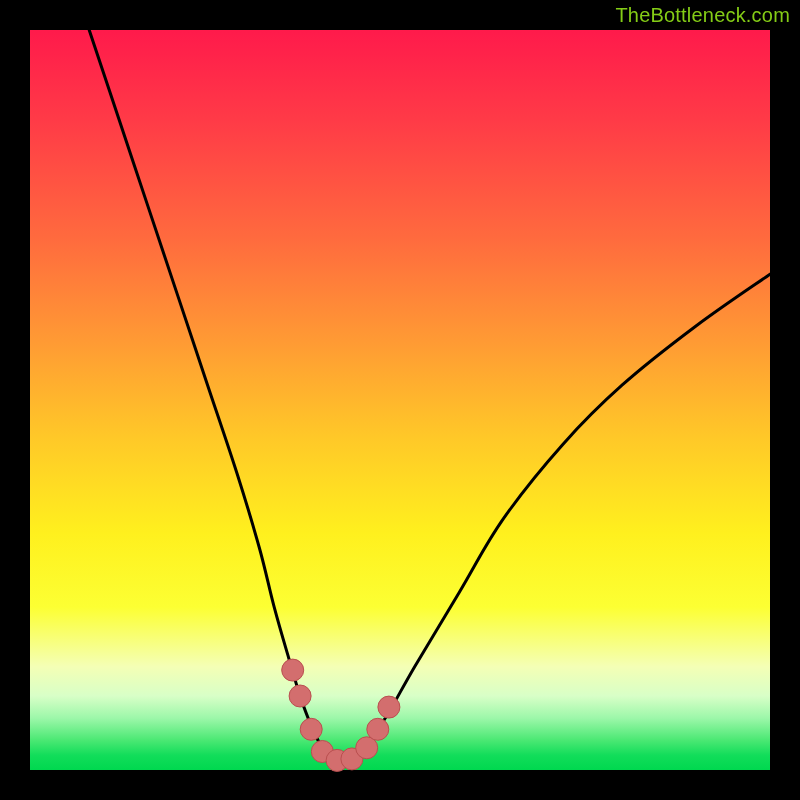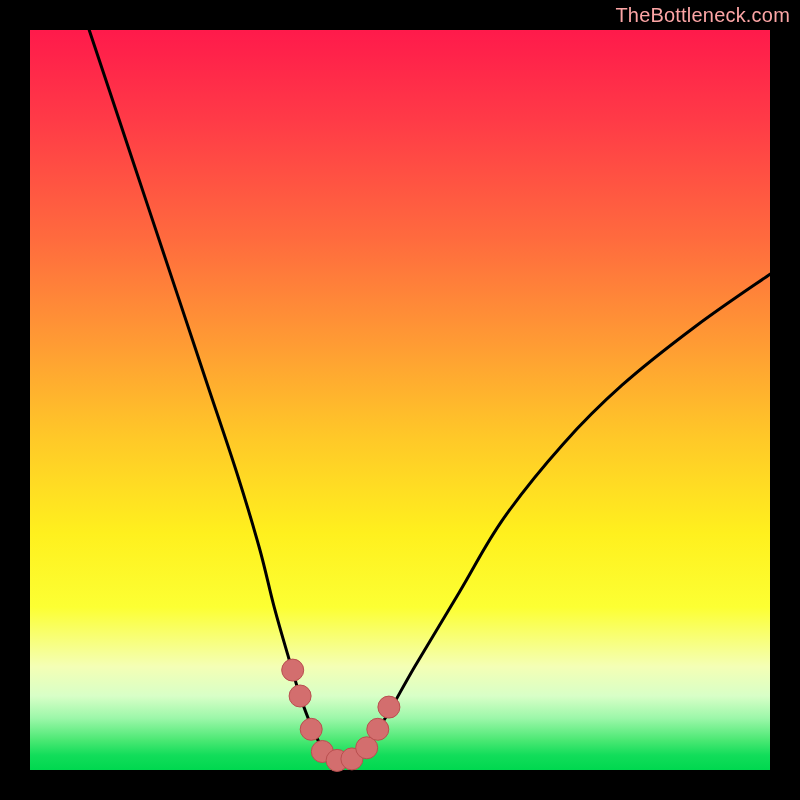--- a/index.html
+++ b/index.html
@@ -40,21 +40,21 @@
       #9cf7a9 93%,
       #4ae873 96%,
       #12dd5a 98%,
       #00d84f 100%
     );
   }
   .watermark {
     position: absolute;
     top: 4px;
     right: 10px;
-    color: #fca5a5;
+    color: #84cc16;
     font-size: 20px;
     font-weight: 500;
     letter-spacing: 0.2px;
     user-select: none;
     text-align: center;
   }
   svg.curve {
     position: absolute;
     left: 0;
     top: 0;

